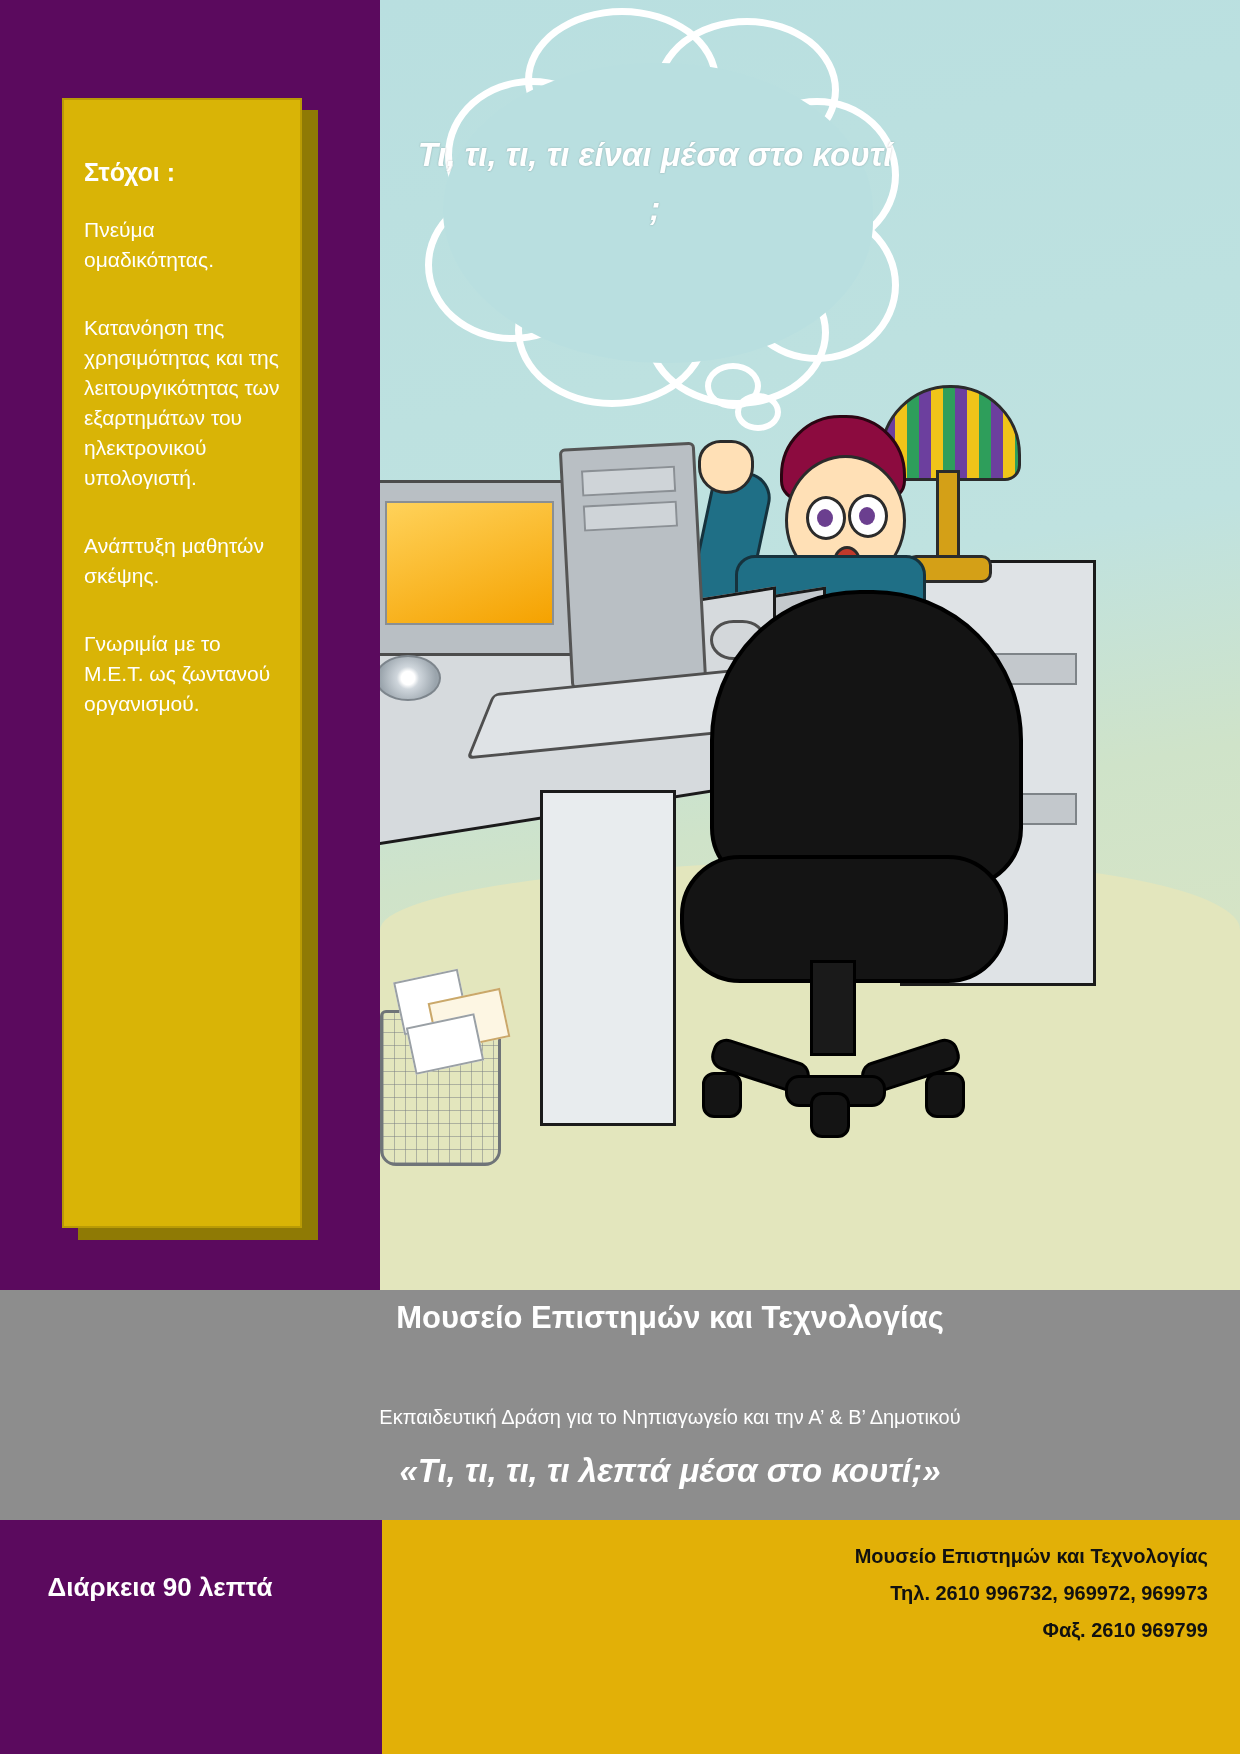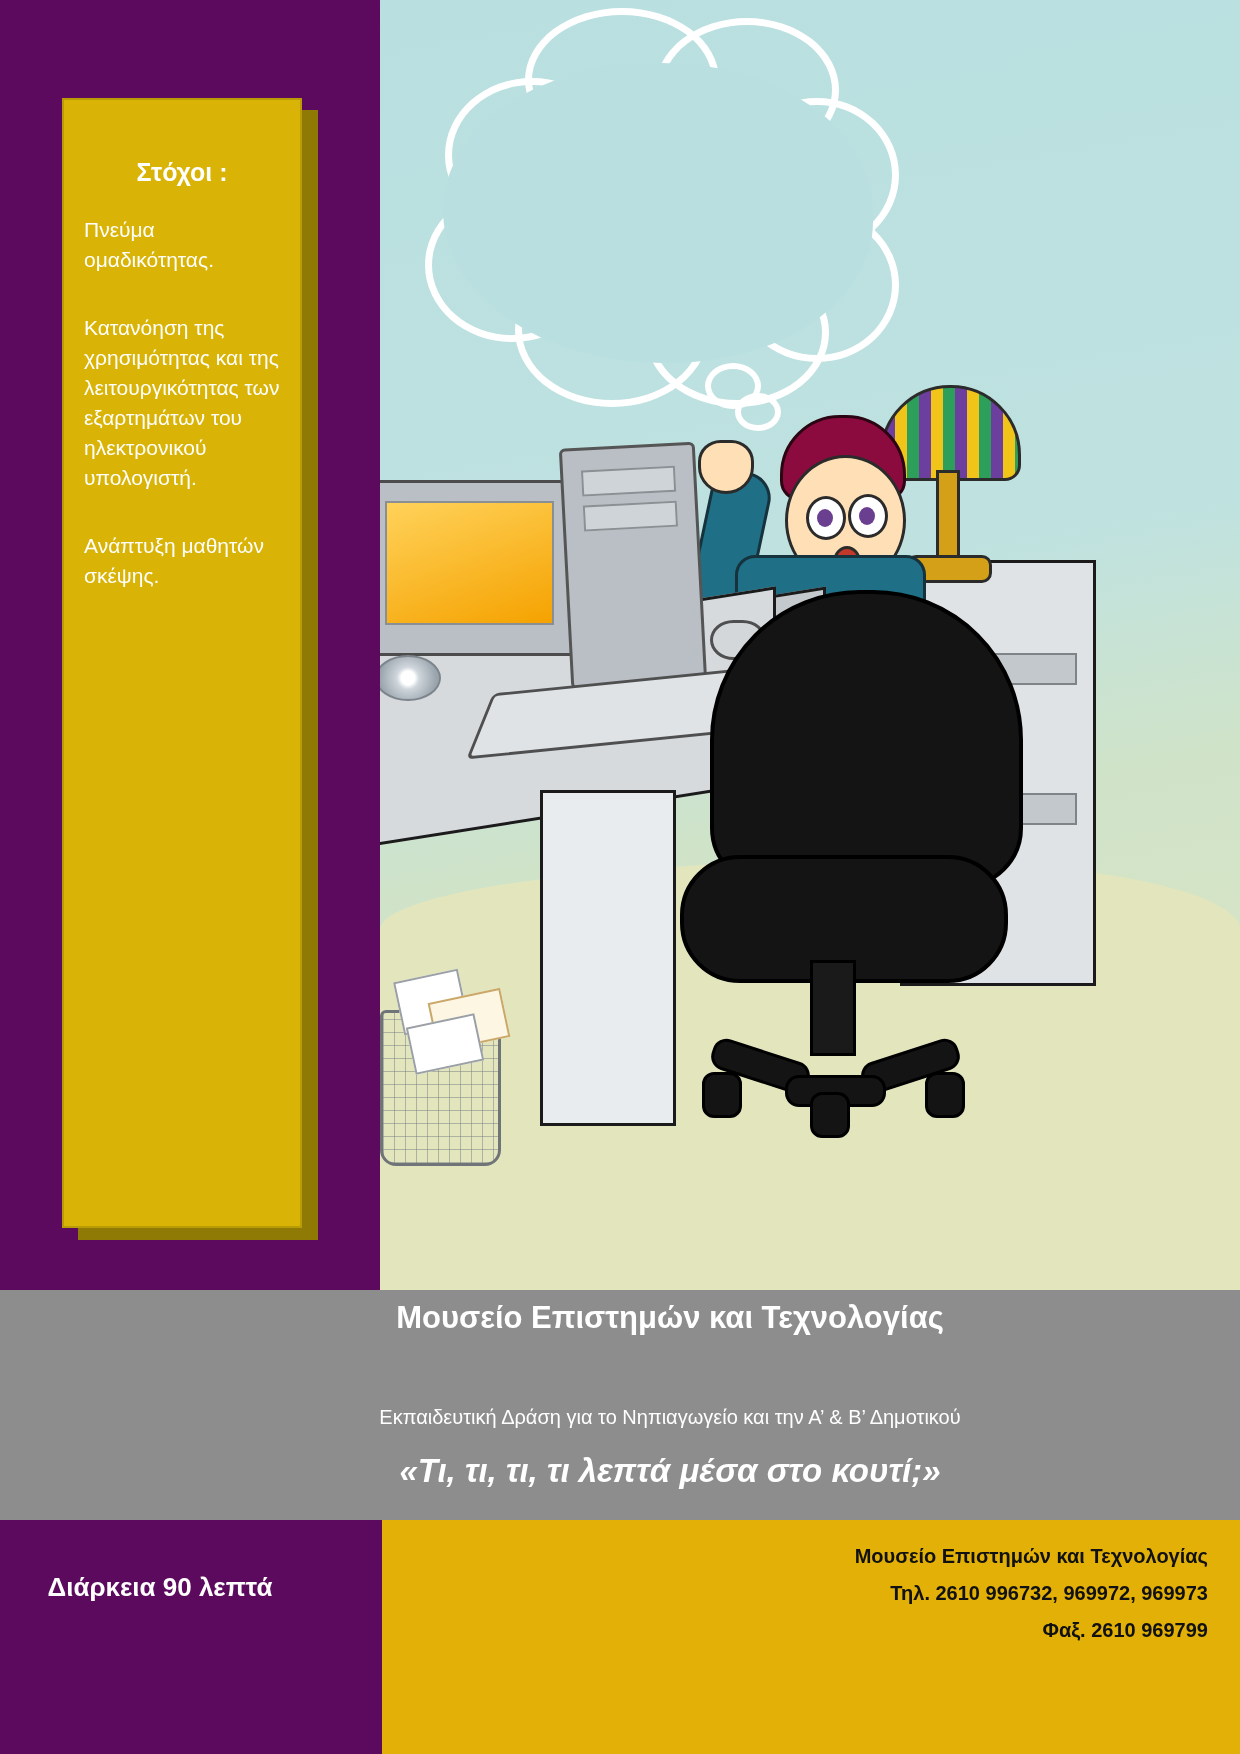--- a/index.html
+++ b/index.html
@@ -220,21 +220,21 @@
   }
   .goals {
     position:absolute; left:62px; top:98px; width:240px; height:1130px;
     background:#d9b406;
     border:2px solid #b99b05;
     box-sizing:border-box;
     padding:58px 20px 0 20px;
     color:#ffffff;
   }
   .goals h2 {
-    margin:0 0 28px 0; font-size:25px; font-weight:bold;text-align:center;
+    margin:0 0 28px 0; font-size:25px; font-weight:bold;
   }
   .goals p {
     margin:0 0 38px 0; font-size:21px; line-height:30px;
   }
 
   
   .band {
     position:absolute; left:0; top:1290px; width:1240px; height:230px;
     background:#8d8d8d;
   }
@@ -286,20 +286,21 @@
       <div class="bubble">
         <div class="lobe" style="left:120px;  top:0px;   width:180px; height:130px;"></div>
         <div class="lobe" style="left:250px;  top:10px;  width:170px; height:130px;"></div>
         <div class="lobe" style="left:40px;   top:70px;  width:160px; height:140px;"></div>
         <div class="lobe" style="left:330px;  top:90px;  width:150px; height:140px;"></div>
         <div class="lobe" style="left:20px;   top:180px; width:160px; height:140px;"></div>
         <div class="lobe" style="left:330px;  top:200px; width:150px; height:140px;"></div>
         <div class="lobe" style="left:110px;  top:245px; width:180px; height:140px;"></div>
         <div class="lobe" style="left:240px;  top:250px; width:170px; height:135px;"></div>
         <div class="inner"></div>
+        <div class="bubble-text">Τι, τι, τι, τι είναι μέσα στο κουτί ;</div>
         <div class="tail" style="left:300px; top:355px; width:44px; height:34px;"></div>
         <div class="tail" style="left:330px; top:385px; width:34px; height:26px;"></div>
       </div>
 
       <div class="cabinet">
         <div class="drawer" style="top:90px;"></div>
         <div class="drawer" style="top:230px;"></div>
       </div>
       <div class="lamp-shade"></div>
       <div class="lamp-stem"></div>
@@ -351,20 +352,21 @@
       <div class="paper paper2" style="left:52px;  top:995px; width:70px; height:46px;"></div>
       <div class="paper" style="left:30px;  top:1020px; width:66px; height:44px;"></div>
     </div>
 
     <div class="goals-shadow"></div>
     <div class="goals">
       <h2>Στόχοι :</h2>
       <p>Πνεύμα ομαδικότητας.</p>
       <p>Κατανόηση  της χρησιμότητας και της λειτουργικότητας των εξαρτημάτων του ηλεκτρονικού υπολογιστή.</p>
       <p>Ανάπτυξη μαθητών σκέψης.</p>
+      <p>Γνωριμία με το Μ.Ε.Τ. ως ζωντανού οργανισμού.</p>
     </div>
   </div>
 
   <div class="band">
     <div class="t1">Μουσείο Επιστημών και Τεχνολογίας</div>
     <div class="t3">Εκπαιδευτική Δράση για το Νηπιαγωγείο και την Α’ &amp; Β’ Δημοτικού</div>
     <div class="t4">«Τι, τι, τι, τι λεπτά μέσα στο κουτί;»</div>
   </div>
 
   <div class="bottom-left">

